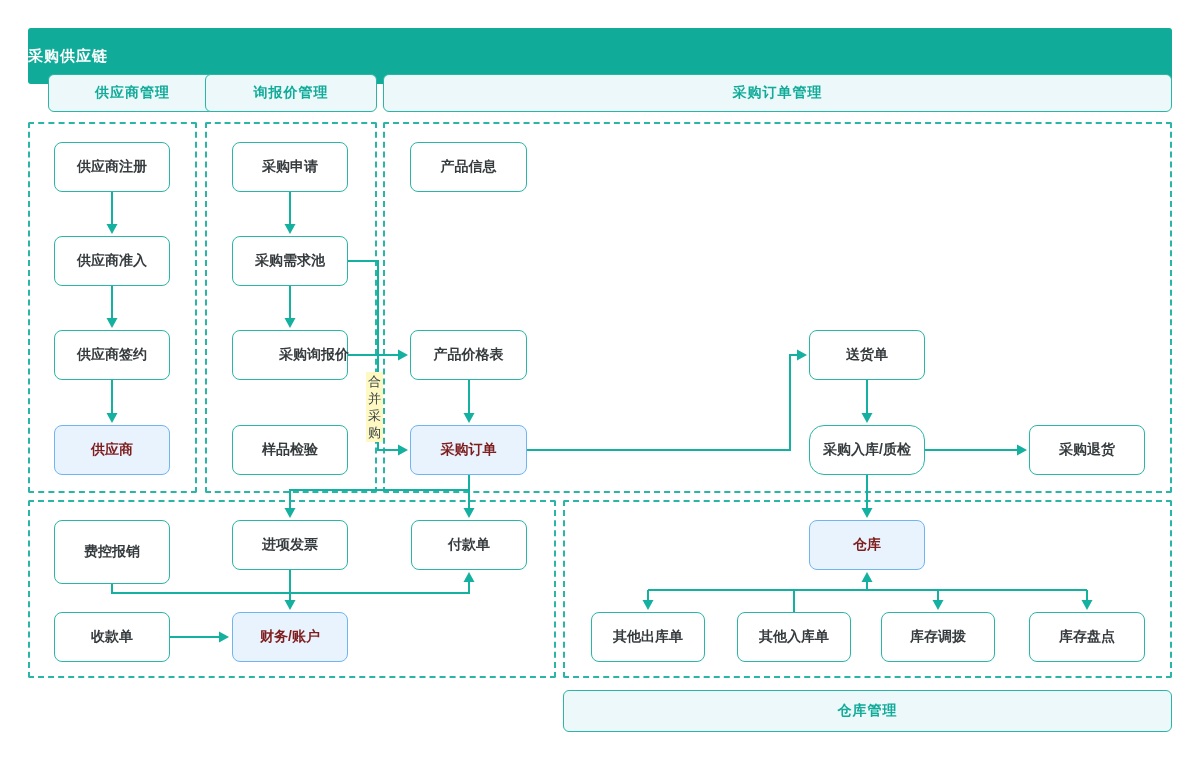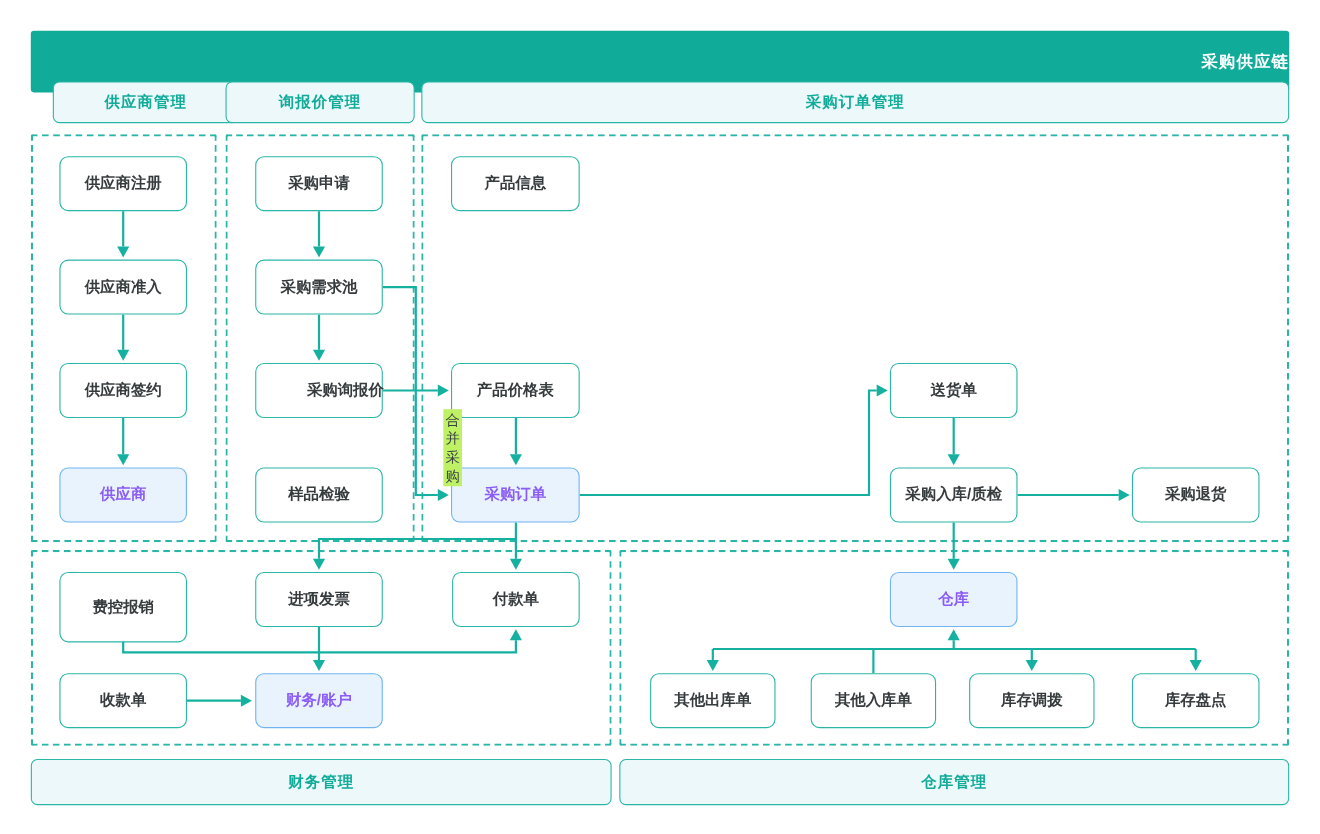--- a/index.html
+++ b/index.html
@@ -1,20 +1,20 @@
 <!DOCTYPE html>
 <html><head>
 <meta charset="utf-8">
 <style>
   html,body{margin:0;padding:0;background:#fff;}
   body{font-family:"Liberation Sans","DejaVu Sans",sans-serif;}
   .canvas{position:relative;width:1200px;height:758px;background:#fff;overflow:hidden;}
 
   .banner{position:absolute;left:28px;top:28px;width:1144px;height:56px;
-    background:#10ab99;border-radius:3px;display:flex;align-items:center;justify-content:flex-end;
+    background:#10ab99;border-radius:3px;display:flex;align-items:center;justify-content:flex-start;
     color:#fff;font-size:15px;font-weight:bold;letter-spacing:1px;}
 
   .panel{position:absolute;height:38px;background:#edf8fa;border:1.5px solid #2ab6a6;
     border-radius:6px;box-sizing:border-box;display:flex;align-items:center;justify-content:center;
     color:#10ab99;font-size:14px;font-weight:bold;letter-spacing:1px;}
   .hdr-supplier{left:28px;top:74px;width:169px;margin-left:20px;}
   .hdr-inquiry{left:205px;top:74px;width:172px;}
   .hdr-order{left:383px;top:74px;width:789px;}
   .ftr-finance{left:28px;top:690px;width:528px;height:42px;}
   .ftr-warehouse{left:563px;top:690px;width:609px;height:42px;}
@@ -24,24 +24,24 @@
   .zone-inquiry{left:205px;top:122px;width:172px;height:371px;}
   .zone-order{left:383px;top:122px;width:789px;height:371px;}
   .zone-finance{left:28px;top:500px;width:528px;height:178px;}
   .zone-warehouse{left:563px;top:500px;width:609px;height:178px;}
 
   #edges{position:absolute;left:0;top:0;width:1200px;height:758px;pointer-events:none;}
 
   .node{position:absolute;box-sizing:border-box;background:#fff;border:1.5px solid #2ab6a6;
     border-radius:8px;display:flex;align-items:center;justify-content:center;
     color:#363b3e;font-size:14px;font-weight:600;white-space:nowrap;}
-  .node.hl{background:#e8f3fe;border-color:#6fb5f2;color:#8b5cf6;}
+  .node.hl{background:#e8f3fe;border-color:#6fb5f2;color:#7f1d1d;}
 
-  .edge-label{position:absolute;left:403px;top:372px;width:17px;
-    background:#bef264;color:#3a4145;font-size:13px;line-height:17px;
+  .edge-label{position:absolute;left:366px;top:372px;width:17px;
+    background:#fef9c3;color:#3a4145;font-size:13px;line-height:17px;
     word-break:break-all;text-align:center;padding:1px 0;}
 </style>
 </head>
 <body>
 
 <div class="canvas">
 
   <div class="banner">
     <span>采购供应链</span>
   </div>
@@ -117,36 +117,33 @@
       <div class="node" style="left: 54px; top: 330px; width: 116px; height: 50px;">供应商签约</div>
       <div class="node hl" style="left: 54px; top: 425px; width: 116px; height: 50px;">供应商</div>
       <div class="node" style="left: 232px; top: 142px; width: 116px; height: 50px;">采购申请</div>
       <div class="node" style="left: 232px; top: 236px; width: 116px; height: 50px;">采购需求池</div>
       <div class="node" style="left: 232px; top: 330px; width: 116px; height: 50px; padding-left: 48px;">采购询报价</div>
       <div class="node" style="left: 232px; top: 425px; width: 116px; height: 50px;">样品检验</div>
       <div class="node" style="left: 410px; top: 142px; width: 117px; height: 50px;">产品信息</div>
       <div class="node" style="left: 410px; top: 330px; width: 117px; height: 50px;">产品价格表</div>
       <div class="node hl" style="left: 410px; top: 425px; width: 117px; height: 50px;">采购订单</div>
       <div class="node" style="left: 809px; top: 330px; width: 116px; height: 50px;">送货单</div>
-      <div class="node" style="left: 809px; top: 425px; width: 116px; height: 50px;">采购入库/质检</div>
+      <div class="node" style="left: 809px; top: 425px; width: 116px; height: 50px; border-radius: 15px;">采购入库/质检</div>
       <div class="node" style="left: 1029px; top: 425px; width: 116px; height: 50px;">采购退货</div>
       <div class="node" style="left: 54px; top: 520px; width: 116px; height: 64px;">费控报销</div>
       <div class="node" style="left: 232px; top: 520px; width: 116px; height: 50px;">进项发票</div>
       <div class="node" style="left: 411px; top: 520px; width: 116px; height: 50px;">付款单</div>
       <div class="node" style="left: 54px; top: 612px; width: 116px; height: 50px;">收款单</div>
       <div class="node hl" style="left: 232px; top: 612px; width: 116px; height: 50px;">财务/账户</div>
       <div class="node hl" style="left: 809px; top: 520px; width: 116px; height: 50px;">仓库</div>
       <div class="node" style="left: 591px; top: 612px; width: 114px; height: 50px;">其他出库单</div>
       <div class="node" style="left: 737px; top: 612px; width: 114px; height: 50px;">其他入库单</div>
       <div class="node" style="left: 881px; top: 612px; width: 114px; height: 50px;">库存调拨</div>
       <div class="node" style="left: 1029px; top: 612px; width: 116px; height: 50px;">库存盘点</div>
     </div>
 
   <div class="edge-label">合并采购</div>
 
-  <div class="panel ftr-finance">
-    <span>财务管理</span>
-  </div>
   <div class="panel ftr-warehouse">
     <span>仓库管理</span>
   </div>
 
 </div>
 
 </body></html>

